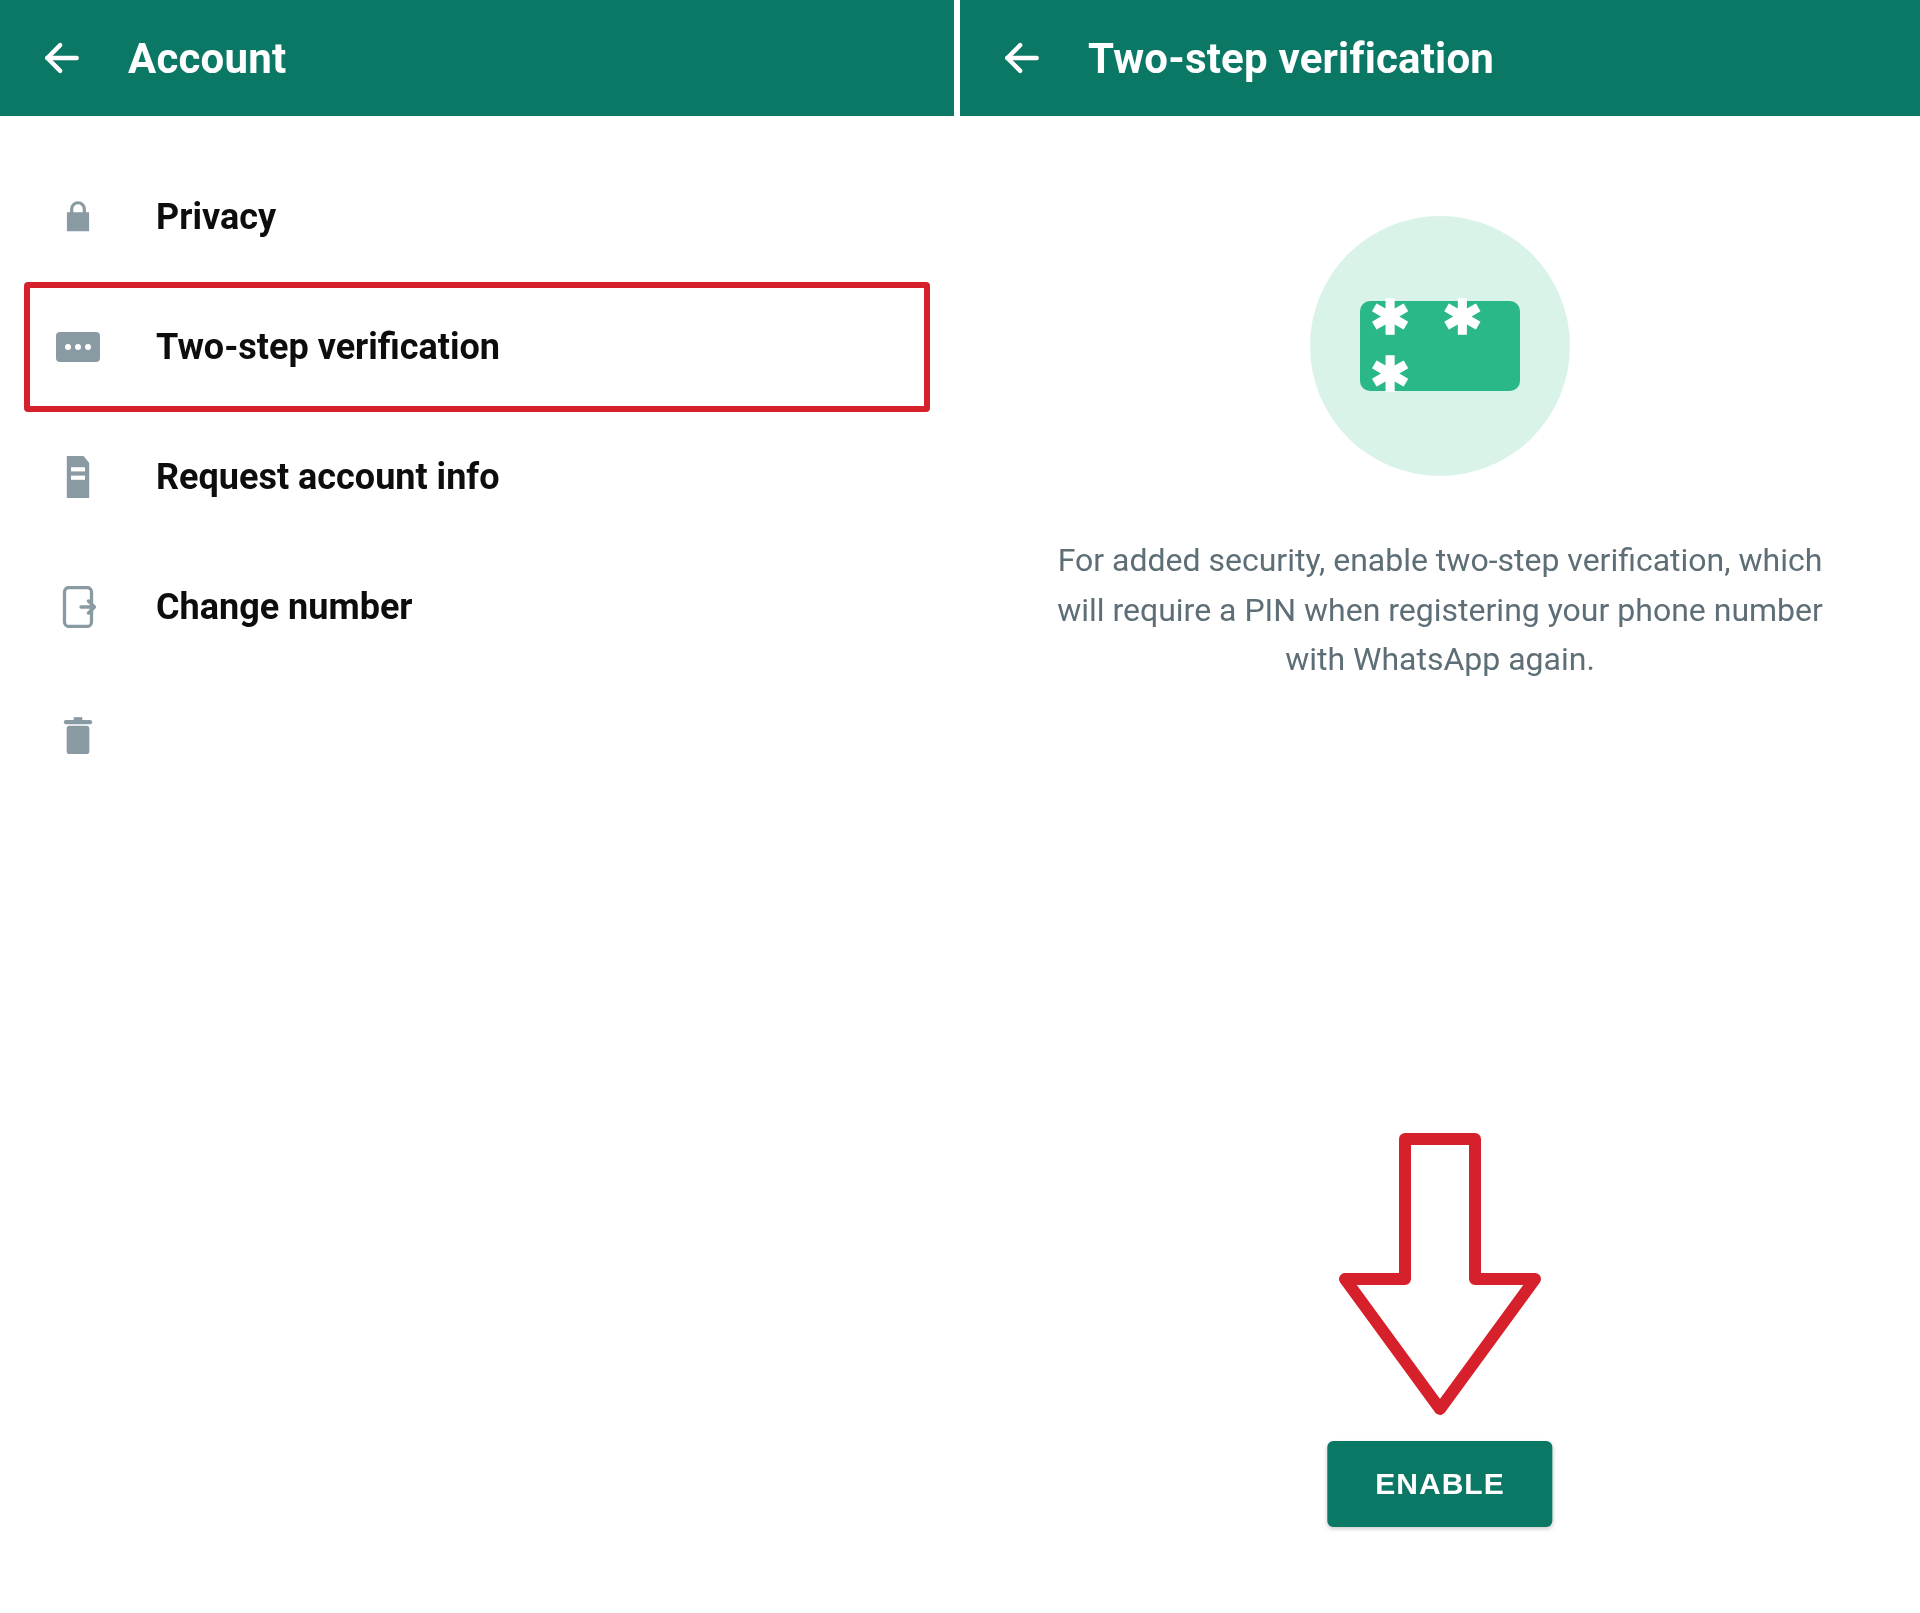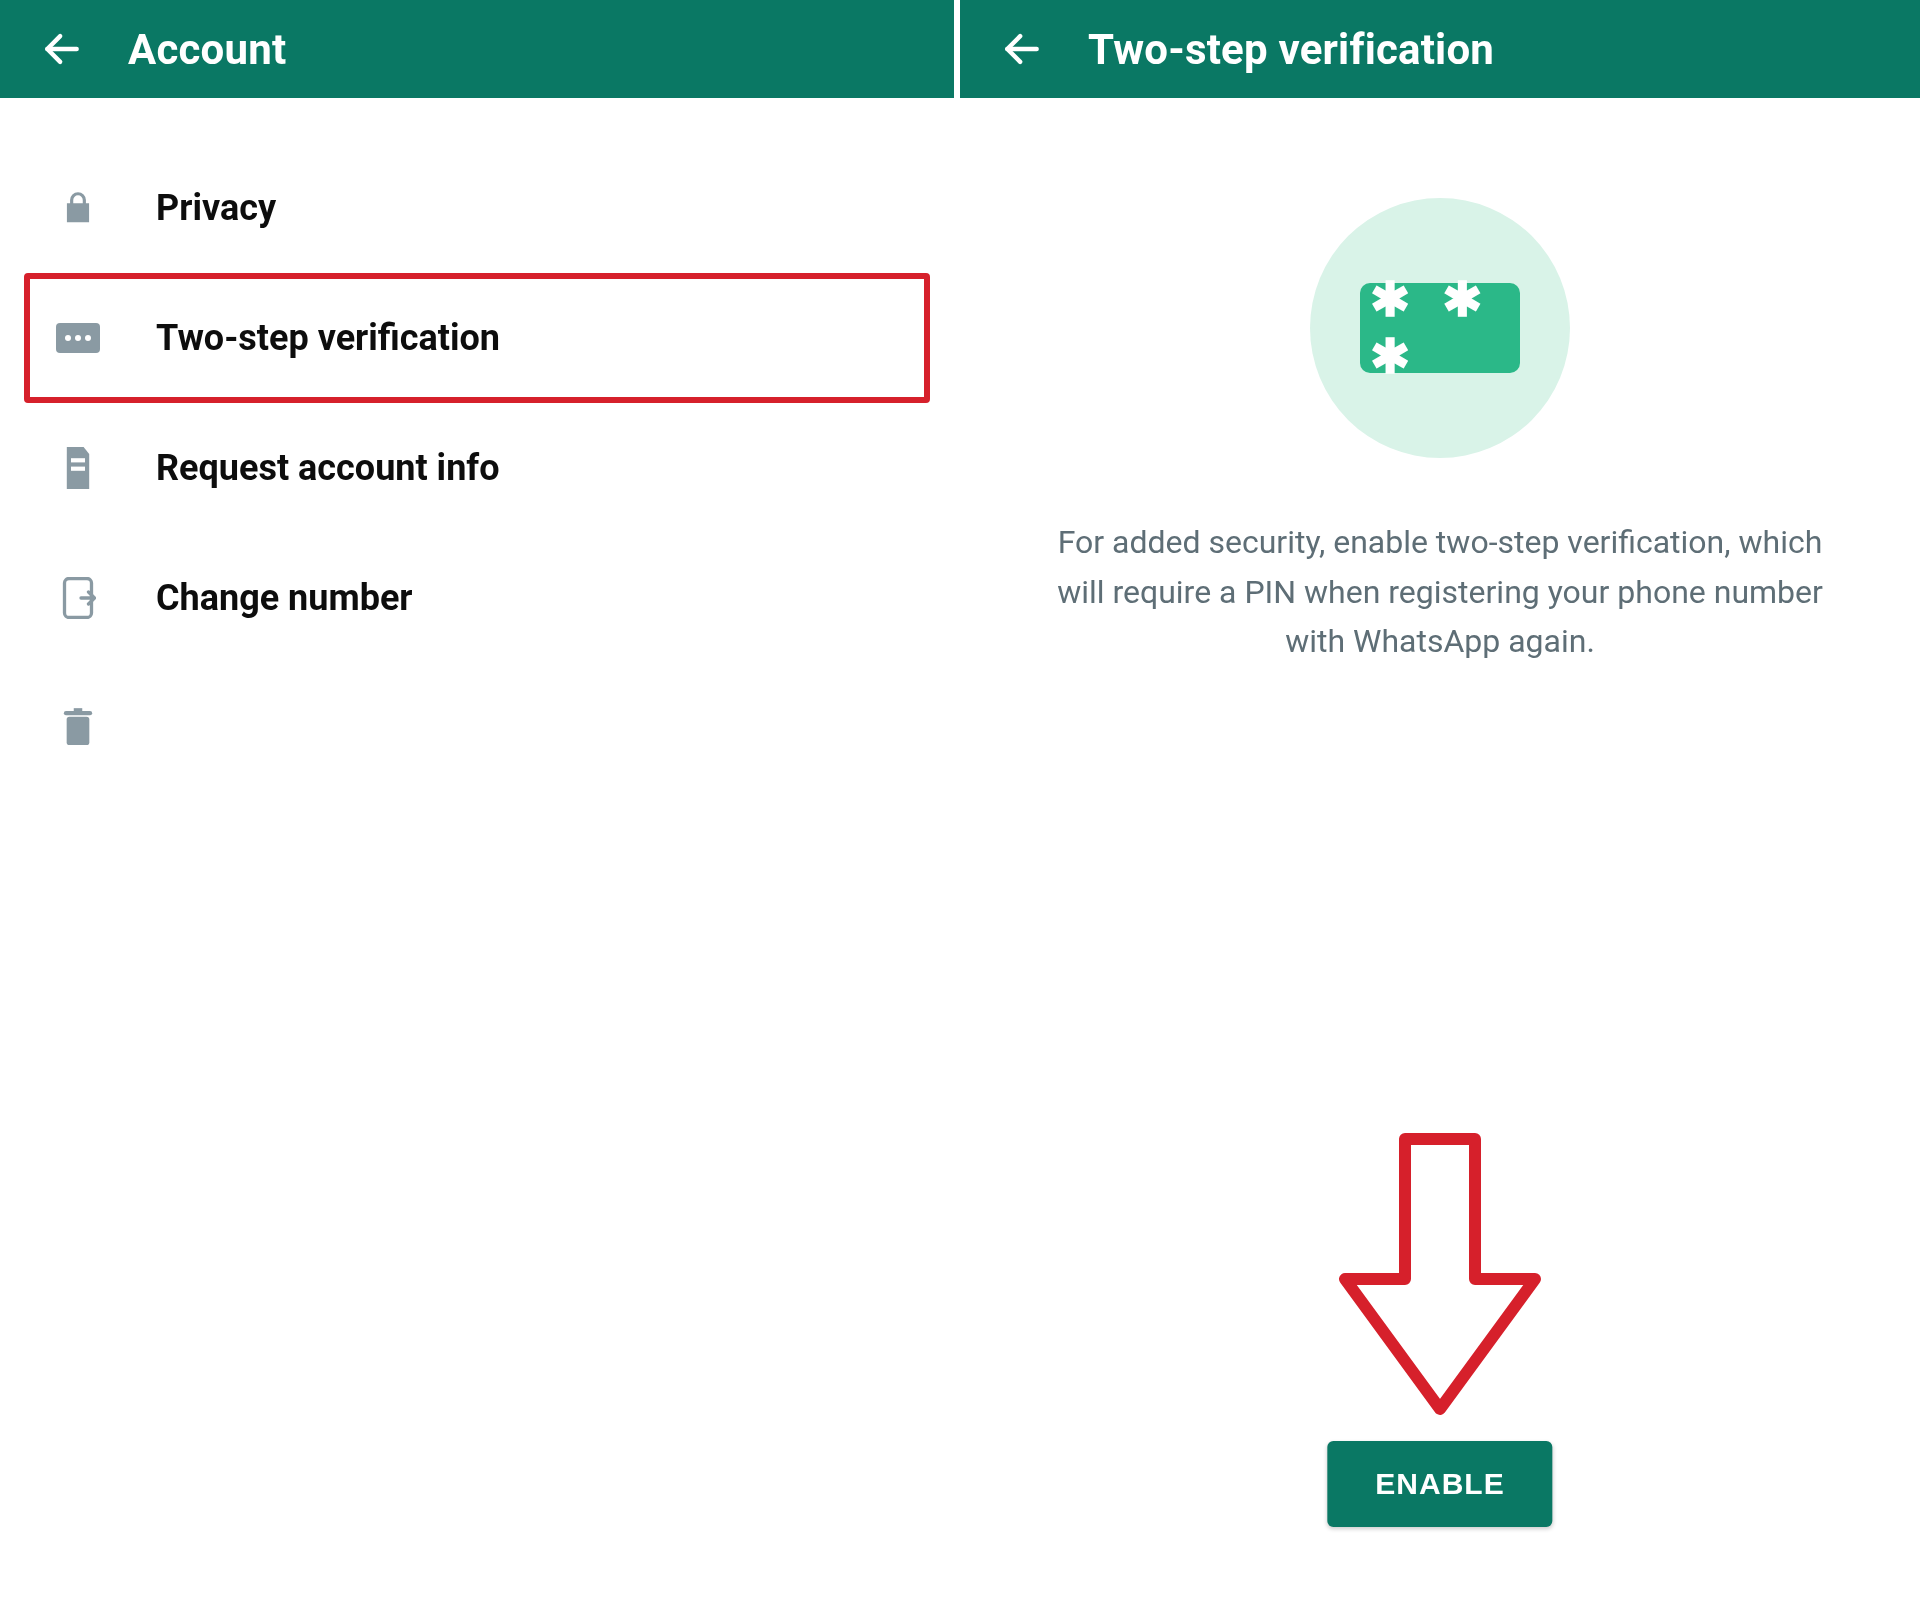--- a/index.html
+++ b/index.html
@@ -19,21 +19,21 @@
   .panel {
     flex: 1 1 50%;
     display: flex;
     flex-direction: column;
     position: relative;
   }
   .panel.left { border-right: 6px solid #fff; }
   .header {
     background: #0a7864;
     color: #fff;
-    height: 98px;
+    height: 116px;
     display: flex;
     align-items: center;
     padding: 0 34px;
   }
   .header .back {
     width: 56px;
     height: 56px;
     display: flex;
     align-items: center;
     justify-content: center;
@@ -41,21 +41,21 @@
     cursor: pointer;
   }
   .header .title {
     font-size: 42px;
     font-weight: 700;
     letter-spacing: 0.2px;
   }
 
   
   .menu {
-    padding: 45px 24px;
+    padding: 36px 24px;
   }
   .menu-item {
     display: flex;
     align-items: center;
     height: 130px;
     padding: 0 22px;
     cursor: pointer;
     border: 6px solid transparent;
     border-radius: 4px;
   }

